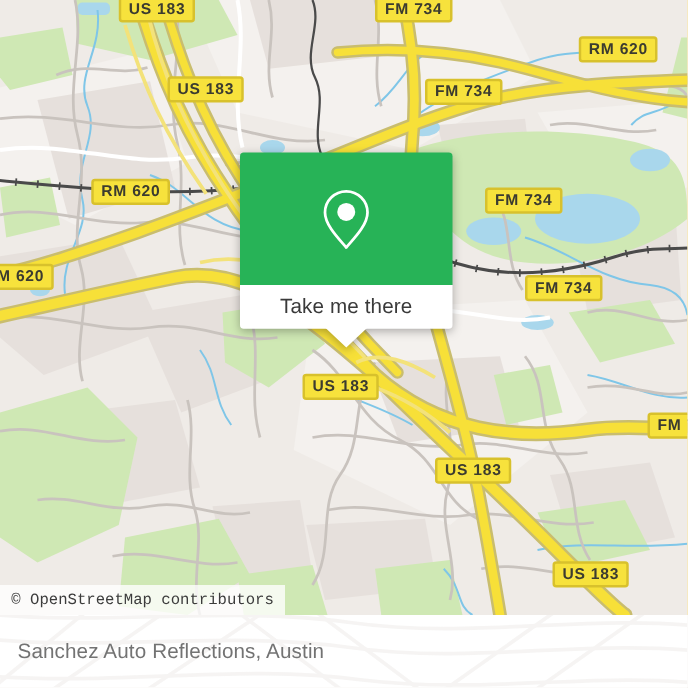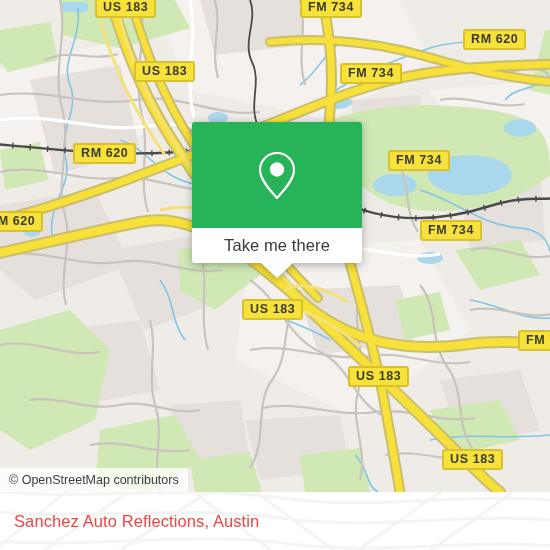--- a/index.html
+++ b/index.html
@@ -45,20 +45,21 @@
   #attribution {
     position: absolute;
     left: 0; top: 468px;
     height: 24px;
     background: rgba(255,255,255,0.78);
     display: flex; align-items: center;
     padding: 0 9px;
     font-size: 12.5px;
     color: #3c3c3c;
     white-space: nowrap;
+    font-family: Liberation Mono, monospace;
   }
 
   
   #popup {
     position: absolute;
     left: 192px; top: 122px;
     width: 170px;
     filter: drop-shadow(0 2px 4px rgba(0,0,0,0.30));
   }
   #popup-head {
@@ -100,21 +101,21 @@
   }
   #watermark {
     position: absolute;
     left: 0; top: 0; width: 550px; height: 58px;
     opacity: 0.55;
     pointer-events: none;
   }
   #place-title {
     position: relative;
     font-size: 16.5px;
-    color: #ef4444;
+    color: #737373;
     letter-spacing: 0.1px;
     white-space: nowrap;
   }
   #moovit-logo {
     position: relative;
     display: flex; align-items: center; gap: 2px;
   }
   #moovit-word {
     font-size: 31px;
     font-weight: bold;

